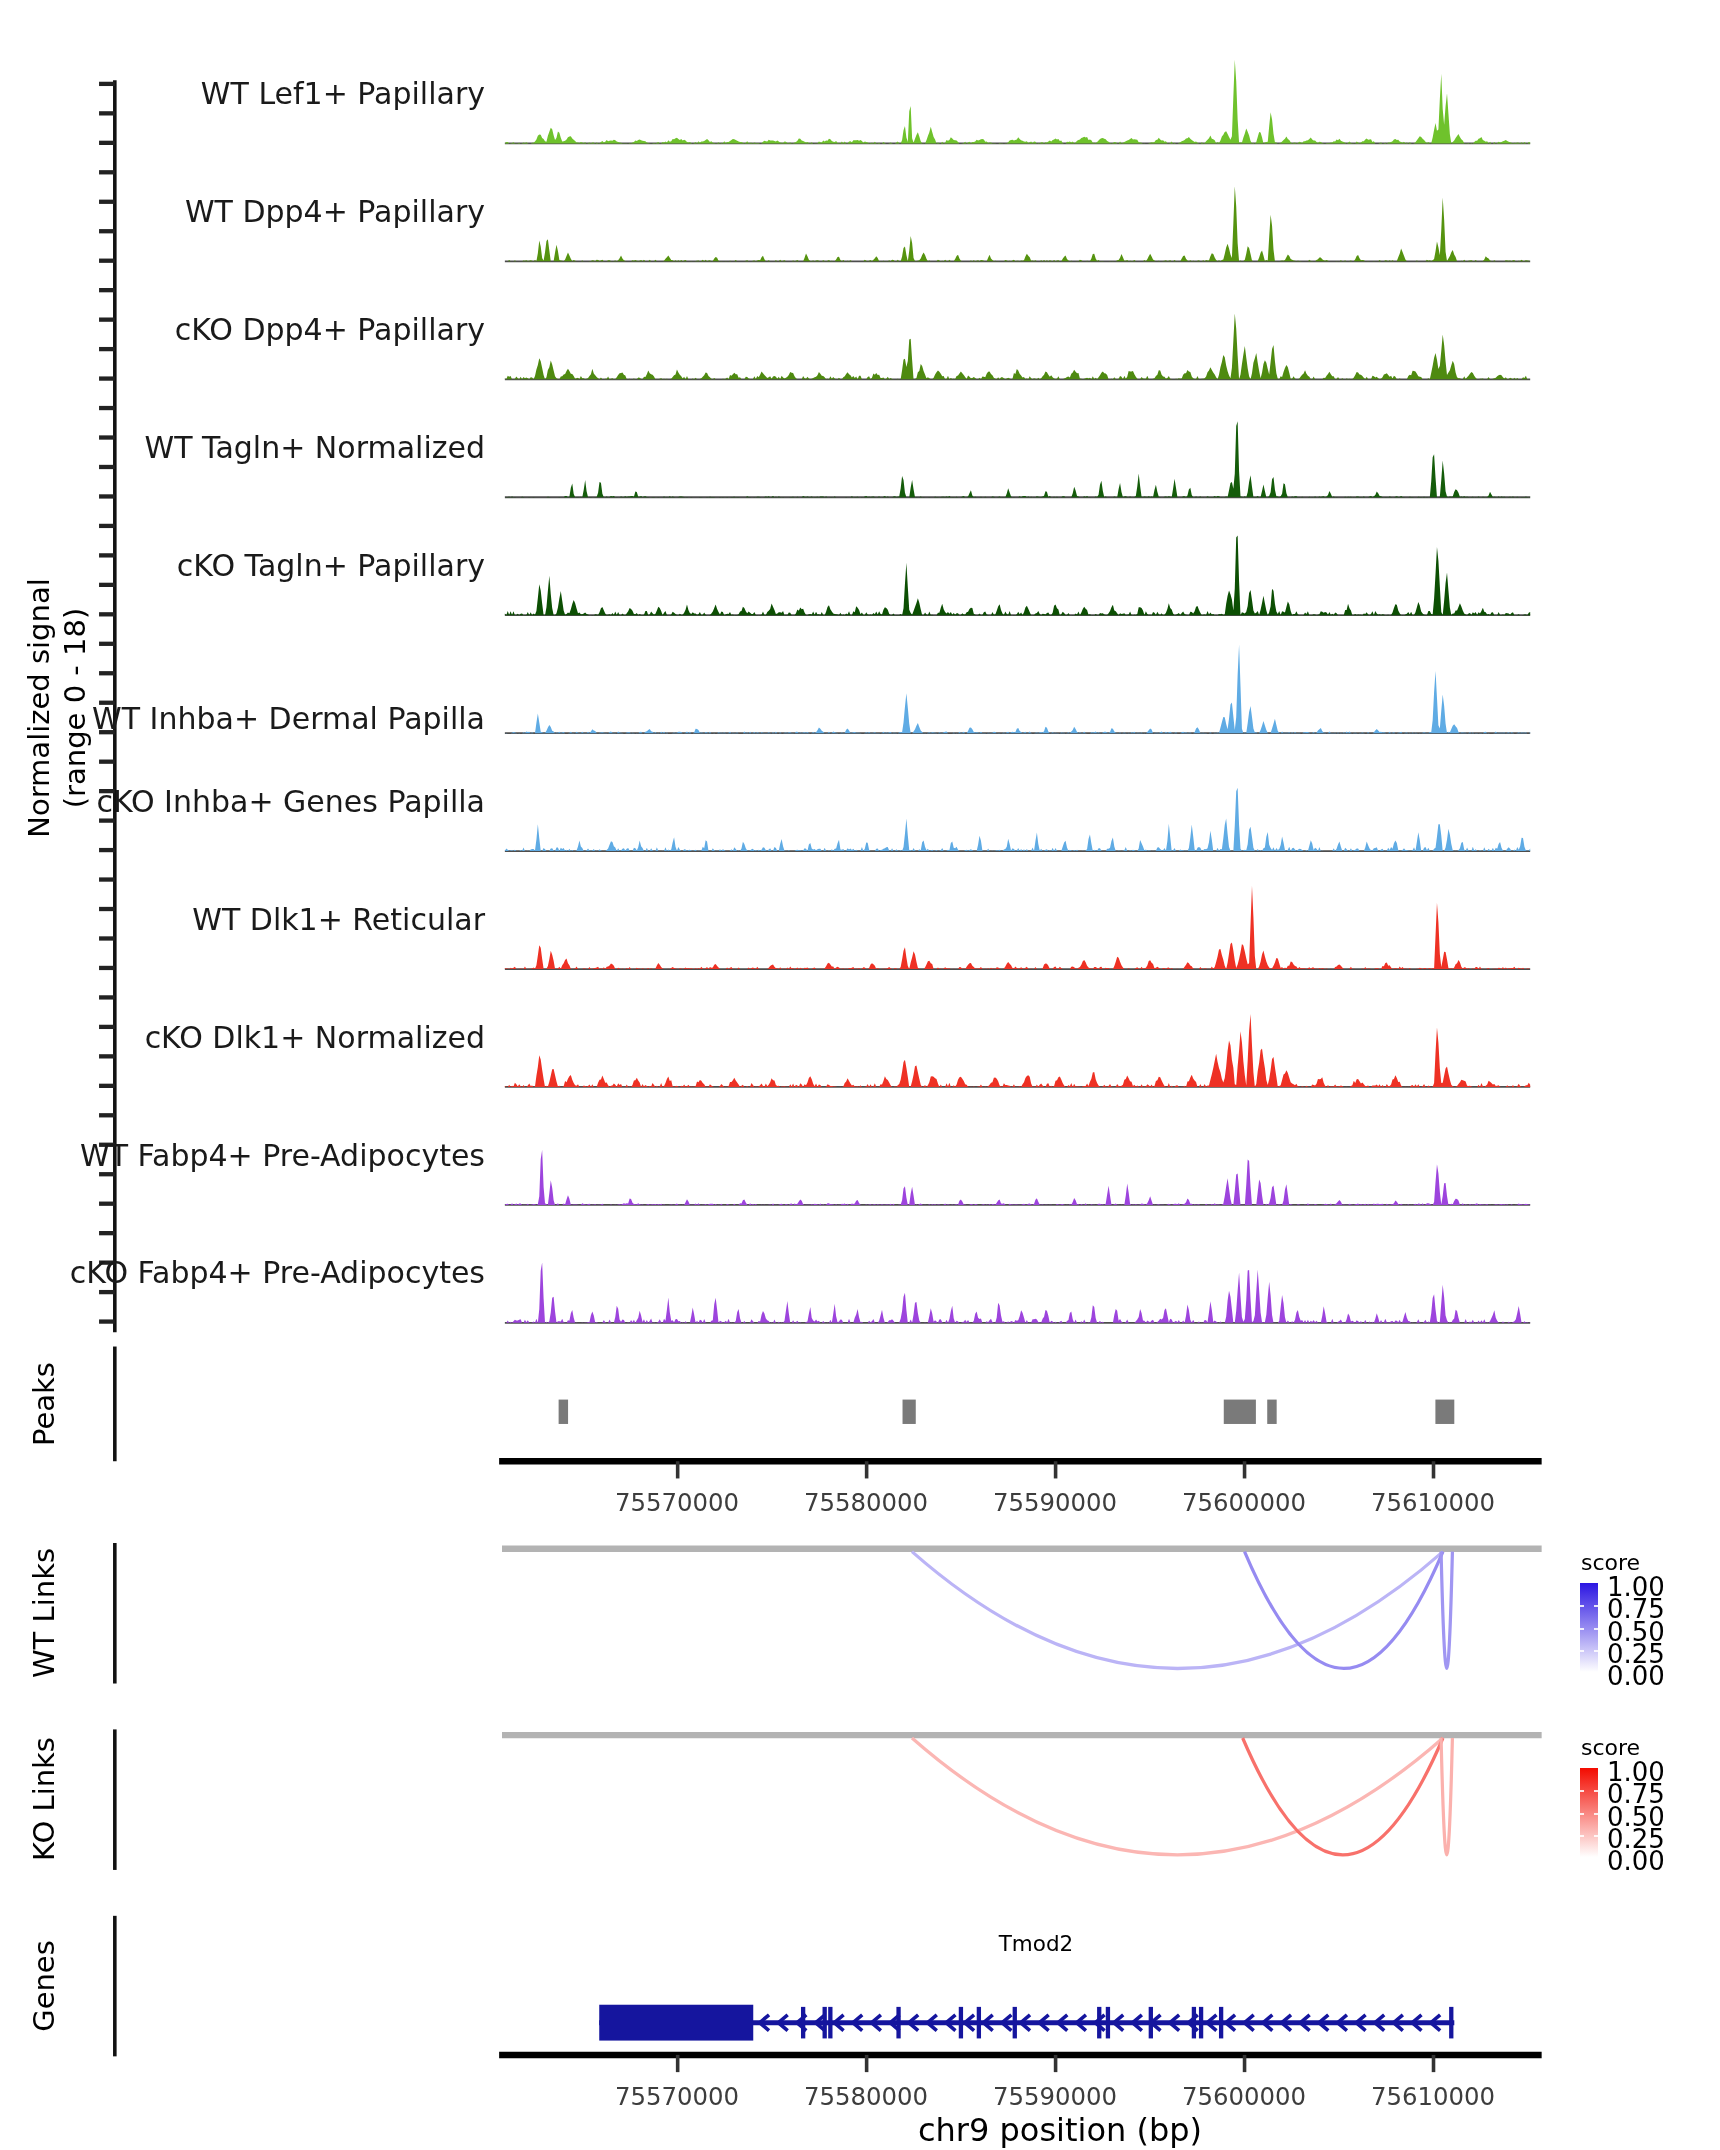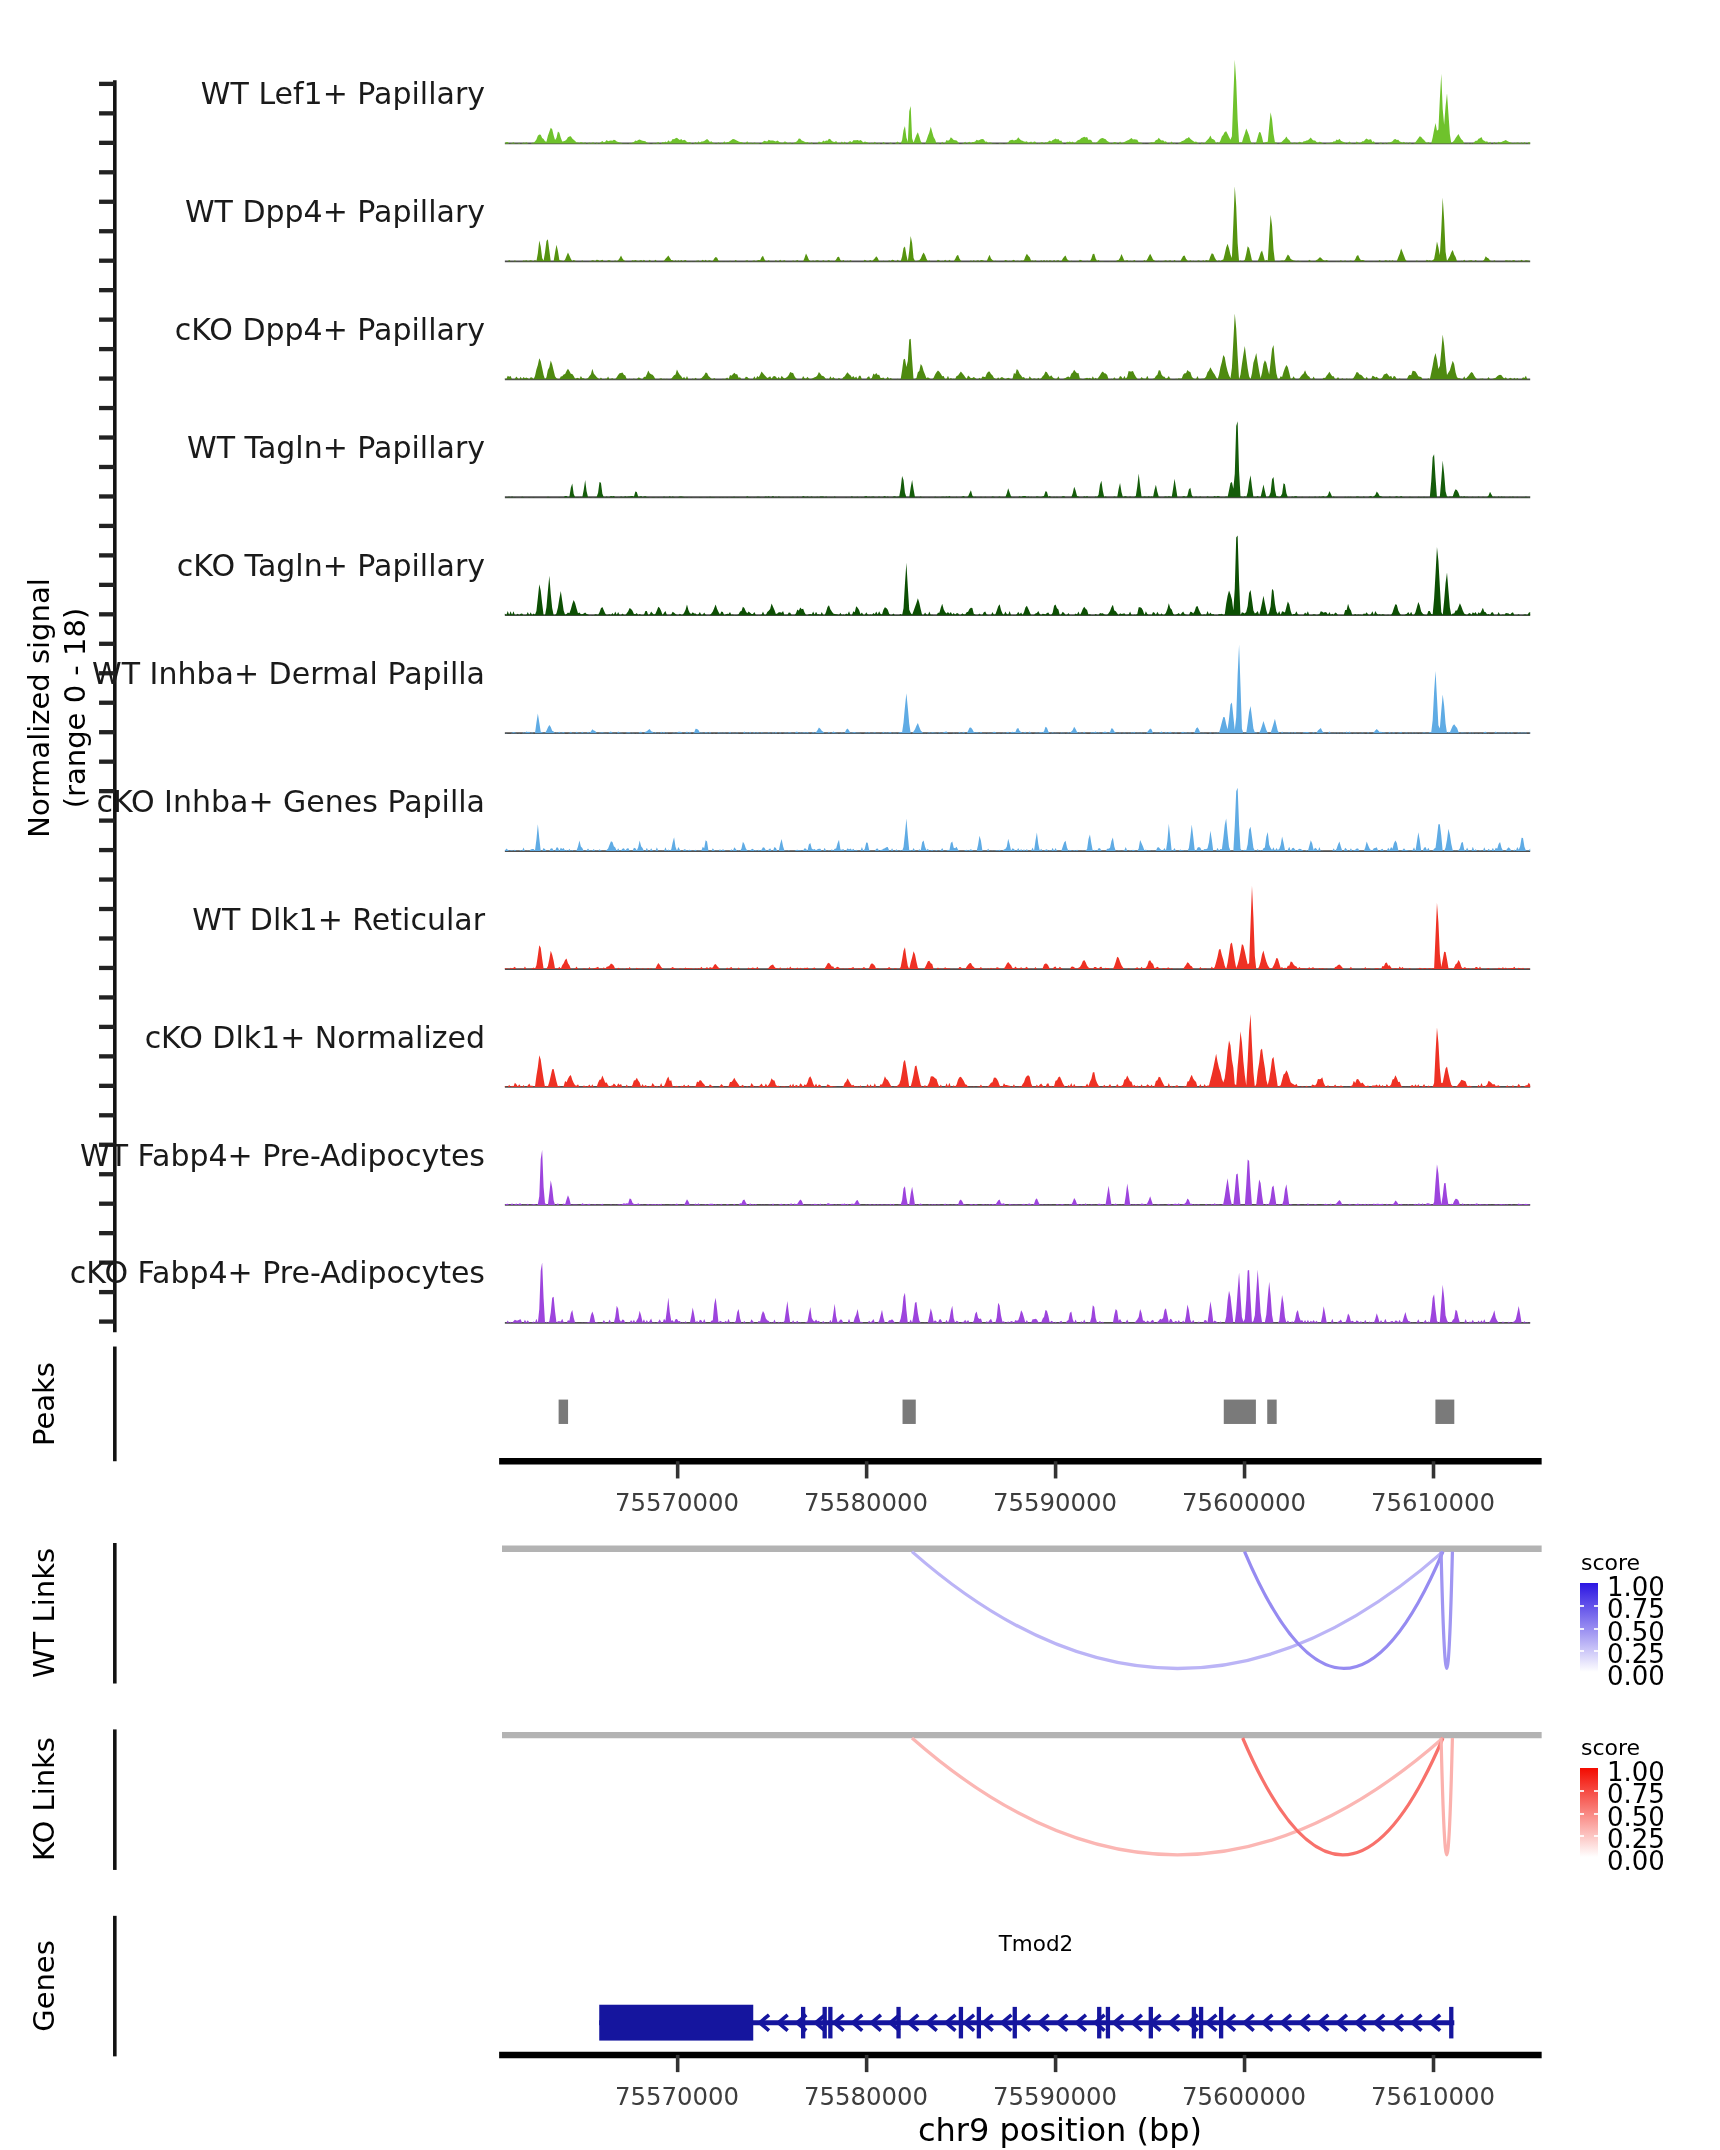--- a/index.html
+++ b/index.html
@@ -182,23 +182,23 @@
 
   <div class="section-label" style="left:44px;top:1404px;">Peaks</div>
   <div class="section-label" style="left:44px;top:1613px;">WT Links</div>
   <div class="section-label" style="left:44px;top:1799px;">KO Links</div>
   <div class="section-label" style="left:44px;top:1986px;">Genes</div>
 
   <div id="track-labels">
       <div class="track-label" style="right: 1236px; top: 93px;">WT Lef1+ Papillary</div>
       <div class="track-label" style="right: 1236px; top: 211px;">WT Dpp4+ Papillary</div>
       <div class="track-label" style="right: 1236px; top: 329px;">cKO Dpp4+ Papillary</div>
-      <div class="track-label" style="right: 1236px; top: 447px;">WT Tagln+ Papillary</div>
+      <div class="track-label" style="right: 1236px; top: 447px;">WT Tagln+ Normalized</div>
       <div class="track-label" style="right: 1236px; top: 565px;">cKO Tagln+ Papillary</div>
-      <div class="track-label" style="right: 1236px; top: 673px;">WT Inhba+ Dermal Papilla</div>
+      <div class="track-label" style="right: 1236px; top: 718px;">WT Inhba+ Dermal Papilla</div>
       <div class="track-label" style="right: 1236px; top: 801px;">cKO Inhba+ Genes Papilla</div>
       <div class="track-label" style="right: 1236px; top: 919px;">WT Dlk1+ Reticular</div>
       <div class="track-label" style="right: 1236px; top: 1037px;">cKO Dlk1+ Normalized</div>
       <div class="track-label" style="right: 1236px; top: 1155px;">WT Fabp4+ Pre-Adipocytes</div>
       <div class="track-label" style="right: 1236px; top: 1272px;">cKO Fabp4+ Pre-Adipocytes</div>
     </div>
 
   <div id="upper-axis-ticks">
       <div class="xtick" style="left: 677px; top: 1488px;">75570000</div>
       <div class="xtick" style="left: 866px; top: 1488px;">75580000</div>

